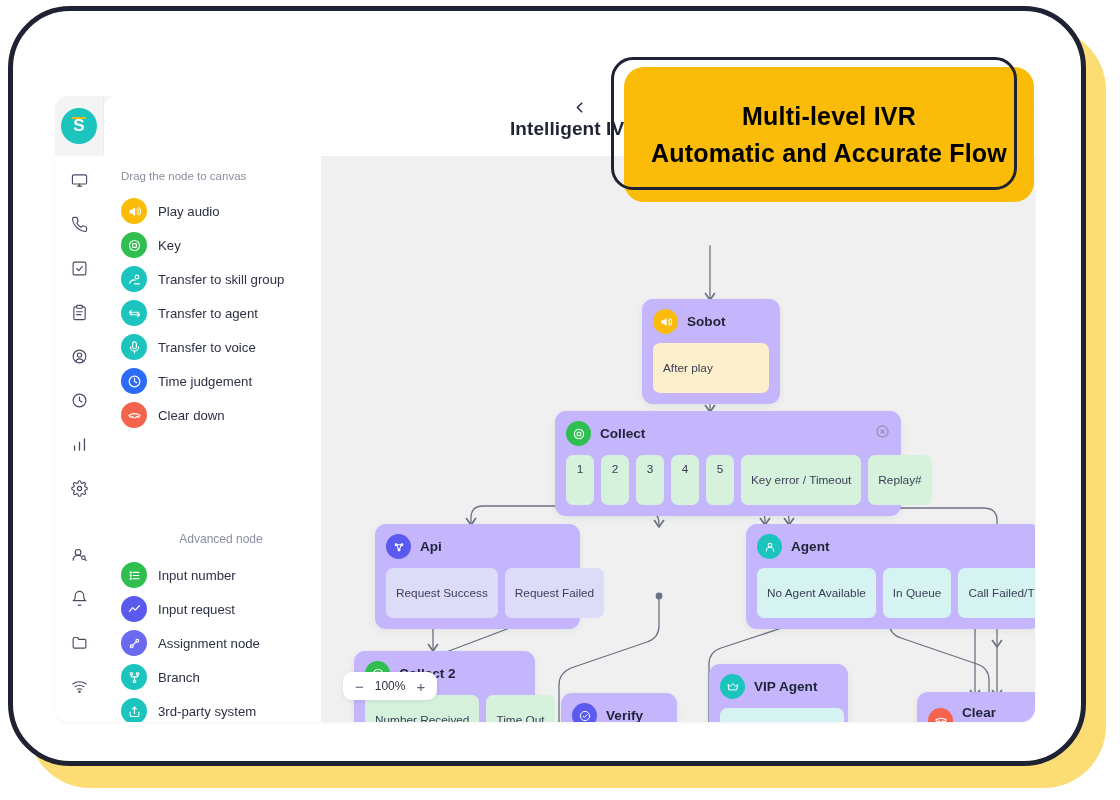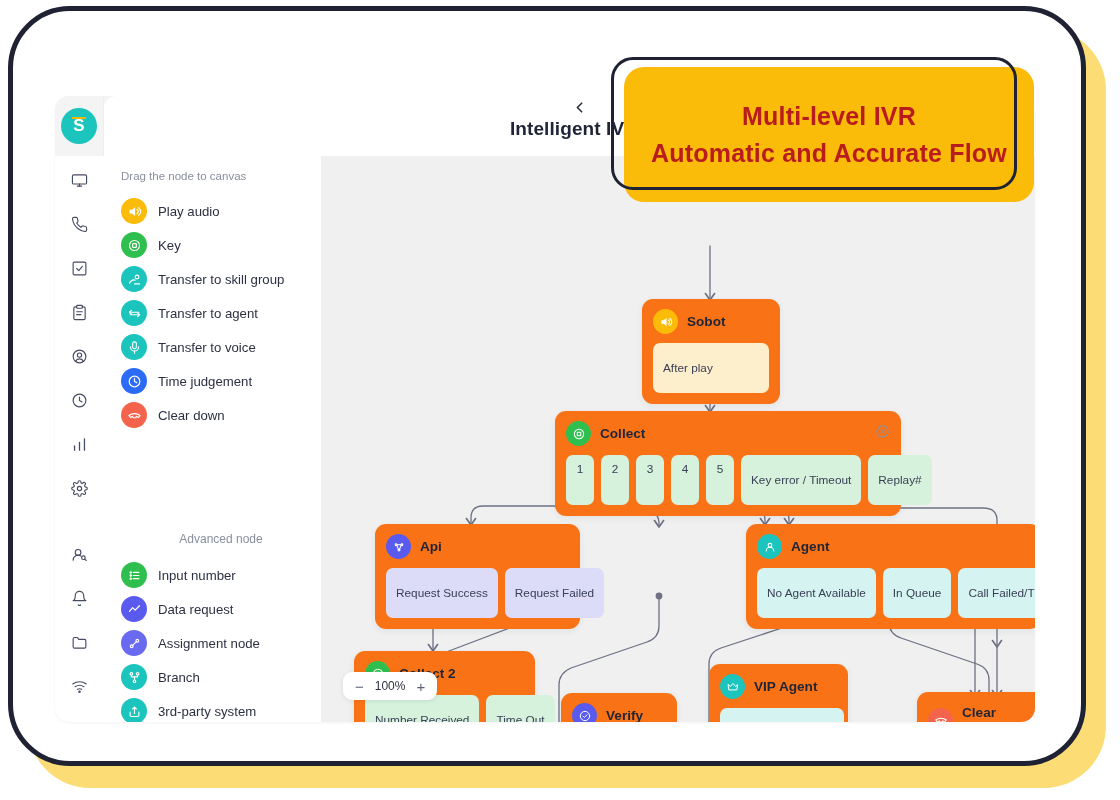--- a/index.html
+++ b/index.html
@@ -133,21 +133,21 @@
     position: absolute; left: 266px; top: 60px;
     width: 714px; height: 566px;
     background: #F0F0F0;
     overflow: hidden;
   }
   .edges { position: absolute; inset: 0; }
 
   
   .node {
     position: absolute;
-    background: #f97316;
+    background: #c4b5fd;
     border-radius: 11px;
     box-shadow: 0 2px 7px rgba(30,36,60,0.07);
     padding: 10px 11px 11px 11px;
   }
   .node-head { display: flex; align-items: center; position: relative; }
   .node-ico {
     width: 25px; height: 25px; border-radius: 50%;
     display: flex; align-items: center; justify-content: center;
     color: #fff; flex: none;
   }
@@ -194,21 +194,21 @@
   }
   .callout {
     position: absolute;
     left: 624px; top: 67px;
     width: 410px; height: 135px;
     background: #FBBB09;
     border-radius: 20px;
     z-index: 8;
     display: flex; flex-direction: column;
     align-items: center; justify-content: center;
-    color: #b91c1c;
+    color: #000000;
   }
   .callout-l1 { font-size: 25px; font-weight: bold; letter-spacing: .2px; }
   .callout-l2 { font-size: 25px; font-weight: bold; letter-spacing: .2px; margin-top: 8px; }
 </style>
 </head>
 <body>
 
 <div id="stage">
 
   <div class="yellow-shadow"></div>
@@ -410,21 +410,21 @@
         </div>
         <div class="pal-label">Input number</div>
       </div>
 
       <div class="pal-item">
         <div class="pal-ico" style="background:#5A5AEF">
           <svg viewBox="0 0 24 24" fill="none" stroke="currentColor" stroke-width="1.9" stroke-linecap="round" stroke-linejoin="round">
               <polyline points="4 15 9 9 13 13 20 6"></polyline>
             </svg>
         </div>
-        <div class="pal-label">Data request</div>
+        <div class="pal-label">Input request</div>
       </div>
 
       <div class="pal-item">
         <div class="pal-ico" style="background:#6A6AF0">
           <svg viewBox="0 0 24 24" fill="none" stroke="currentColor" stroke-width="1.9" stroke-linecap="round">
               <circle cx="7.5" cy="16.5" r="2.2"></circle>
               <circle cx="16.5" cy="7.5" r="2.2"></circle>
               <line x1="9.3" y1="14.7" x2="14.7" y2="9.3"></line>
             </svg>
         </div>

